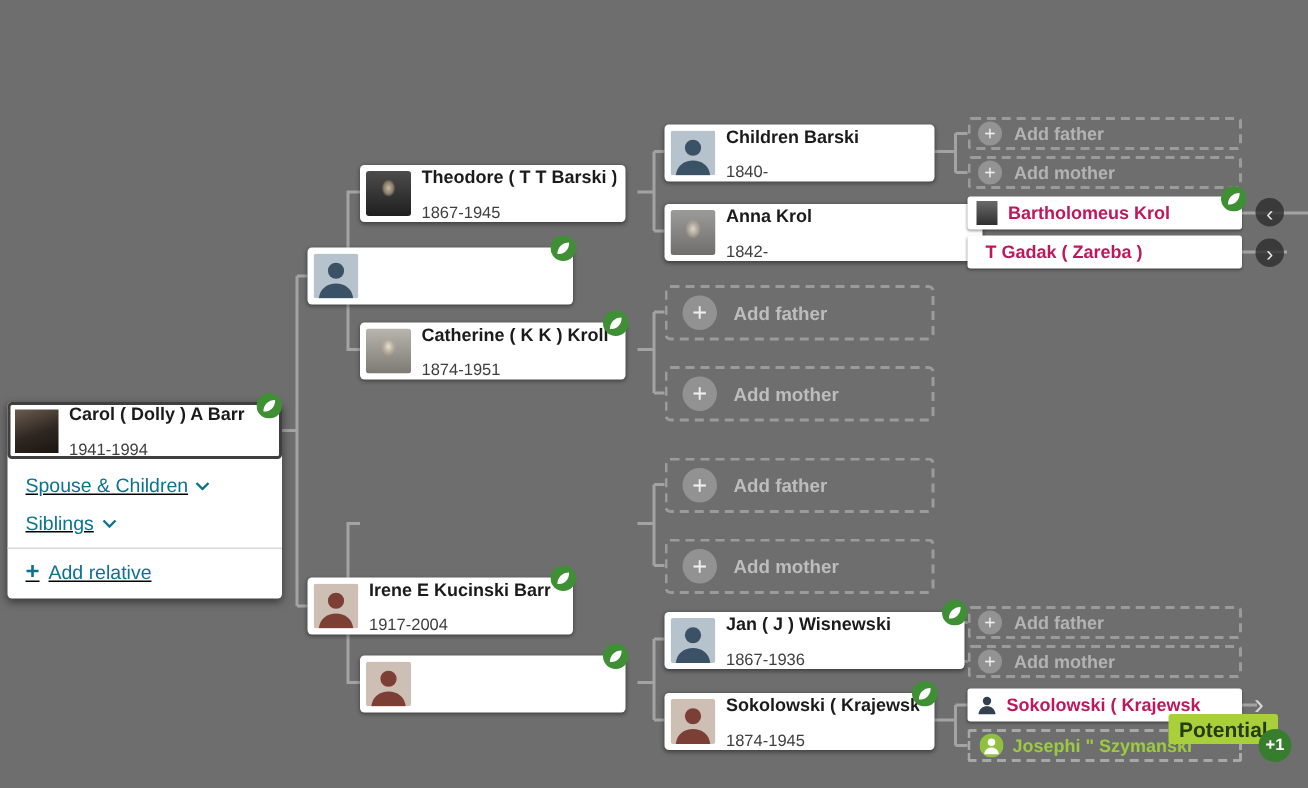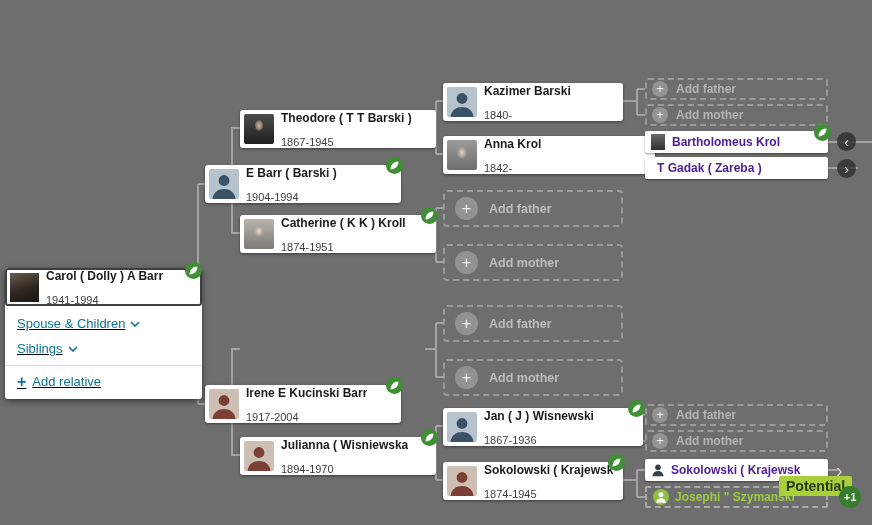--- a/index.html
+++ b/index.html
@@ -1,52 +1,52 @@
 <!DOCTYPE html>
 <html><head>
 <meta charset="utf-8">
 <style>
   html,body{margin:0;padding:0;background:#6e6e6e;}
   .stage{position:relative;width:872px;height:525px;background:#6e6e6e;overflow:hidden;
          font-family:"Liberation Sans",sans-serif;}
   .lines{position:absolute;left:0;top:0;z-index:0;}
 
-  .card{position:absolute;width:196px;height:38px;background:#fff;border-radius:3px;
+  .card{position:absolute;width:177px;height:38px;background:#fff;border-radius:3px;
         box-shadow:0 1px 3px rgba(0,0,0,.45);display:flex;align-items:center;
         padding:4px 6px 4px 4px;box-sizing:border-box;z-index:1;cursor:pointer;}
   .card .pic{width:30px;height:30px;border-radius:2px;overflow:hidden;flex:0 0 30px;margin-right:7px;}
   .txt{display:flex;flex-direction:column;overflow:hidden;}
   .nm{font-size:12px;font-weight:bold;color:#1b1b1b;white-space:nowrap;}
   .dt{font-size:11px;color:#3e3e3e;margin-top:11px;white-space:nowrap;}
   .badge{position:absolute;top:-8px;right:-2px;width:17px;height:17px;z-index:2;}
 
   .ph-carol{background:linear-gradient(160deg,#6b5d4f 0%,#2e2620 55%,#1a1512 100%);}
   .ph-theodore{background:radial-gradient(ellipse 7px 9px at 50% 38%,#c9b9a5 0%,#8a7a68 45%,rgba(0,0,0,0) 65%),linear-gradient(#4c4c4c,#1f1f1f);}
   .ph-catherine{background:radial-gradient(ellipse 8px 10px at 50% 40%,#e8e0d5 0%,#b0a698 45%,rgba(0,0,0,0) 65%),linear-gradient(#b8b4ae,#7d7a74);}
   .ph-anna{background:radial-gradient(ellipse 8px 10px at 50% 42%,#ddd6cc 0%,#a89f93 45%,rgba(0,0,0,0) 65%),linear-gradient(#9b9b99,#6f6e6c);}
 
   .addcard{position:absolute;width:180px;height:37px;border:2px dashed #9b9b9b;border-radius:4px;
            box-sizing:border-box;display:flex;align-items:center;color:#bdbdbd;font-size:12.5px;
            font-weight:bold;z-index:1;cursor:pointer;}
   .addcard .plus{width:23px;height:23px;border-radius:50%;background:#929292;color:#efefef;
                  font-size:17px;line-height:23px;text-align:center;margin:0 11px 0 10px;font-weight:normal;}
 
   .bar{position:absolute;width:183px;height:22px;background:#fff;border-radius:2px;display:flex;
-       align-items:center;font-size:12px;font-weight:bold;color:#4c1d95;padding:0 6px;
+       align-items:center;font-size:12px;font-weight:bold;color:#be185d;padding:0 6px;
        box-sizing:border-box;box-shadow:0 1px 2px rgba(0,0,0,.4);z-index:1;cursor:pointer;white-space:nowrap;}
   .bar .miniphoto{width:14px;height:16px;background:linear-gradient(#6a6a6a,#303030);margin-right:7px;flex:0 0 14px;}
   .bar .micon{margin-right:6px;display:flex;align-items:center;}
   .smalladd{position:absolute;width:183px;height:22px;border:2px dashed #9b9b9b;border-radius:3px;
             box-sizing:border-box;display:flex;align-items:center;color:#b3b3b3;font-size:12px;
             font-weight:bold;z-index:1;cursor:pointer;}
   .smalladd .plus{width:16px;height:16px;border-radius:50%;background:#939393;color:#eee;
                   font-size:13px;line-height:16px;text-align:center;margin:0 8px 0 5px;font-weight:normal;}
   .bar.dashedbar{background:transparent;border:2px dashed #a8a8a8;box-shadow:none;color:#9ccb40;}
 
-  .panel{position:absolute;left:5px;top:268px;width:197px;background:#fff;border-radius:3px;
+  .panel{position:absolute;left:5px;top:268px;width:183px;background:#fff;border-radius:3px;
          box-shadow:0 2px 6px rgba(0,0,0,.5);z-index:3;}
   .selcard{height:38px;border:2px solid #3f3f3f;border-radius:3px;display:flex;align-items:center;
            padding:3px;box-sizing:border-box;position:relative;background:#fff;cursor:pointer;}
   .selcard .pic{width:29px;height:29px;flex:0 0 29px;margin-right:7px;}
   .menu{padding:5px 0 0;text-decoration:underline;}
   .mrow{display:flex;align-items:center;gap:5px;color:#0b7290;font-size:13px;padding:5px 12px;cursor:pointer;}
   .divider{height:1px;background:#d9d9d9;margin:4px 0 0;}
   .addrel{display:flex;align-items:center;gap:6px;font-size:13px;padding:8px 12px 10px;color:#0b7290;cursor:pointer;}
   .addrel .plusglyph{font-size:16px;font-weight:bold;line-height:12px;}
 
@@ -118,24 +118,20 @@
   <div class="card" style="left:205px;top:165px">
     <span class="badge"><svg viewBox="0 0 17 17" width="17" height="17">
           <circle cx="8.5" cy="8.5" r="8.5" fill="#3f8f35"></circle>
           <path d="M4.6 12.4c0-4.6 3.2-7.8 7.8-7.8.2 4.8-3 7.8-7.8 7.8z" fill="#fff"></path>
         </svg></span>
     <span class="pic"><svg viewBox="0 0 30 30" width="30" height="30">
           <rect width="30" height="30" fill="#b7c3cc"></rect>
           <circle cx="15" cy="11.5" r="5.4" fill="#3b5266"></circle>
           <path d="M3.5 30c.8-6.8 5.8-10 11.5-10s10.7 3.2 11.5 10z" fill="#3b5266"></path>
         </svg></span>
-    <span class="txt">
-        <span class="nm">E Barr ( Barski )</span>
-        <span class="dt">1904-1994</span>
-      </span>
   </div>
 
   <div class="card" style="left:205px;top:385px">
     <span class="badge"><svg viewBox="0 0 17 17" width="17" height="17">
           <circle cx="8.5" cy="8.5" r="8.5" fill="#3f8f35"></circle>
           <path d="M4.6 12.4c0-4.6 3.2-7.8 7.8-7.8.2 4.8-3 7.8-7.8 7.8z" fill="#fff"></path>
         </svg></span>
     <span class="pic"><svg viewBox="0 0 30 30" width="30" height="30">
           <rect width="30" height="30" fill="#cdbfb4"></rect>
           <circle cx="15" cy="11.5" r="5.4" fill="#7c3f36"></circle>
@@ -171,34 +167,30 @@
   <div class="card" style="left:240px;top:437px">
     <span class="badge"><svg viewBox="0 0 17 17" width="17" height="17">
           <circle cx="8.5" cy="8.5" r="8.5" fill="#3f8f35"></circle>
           <path d="M4.6 12.4c0-4.6 3.2-7.8 7.8-7.8.2 4.8-3 7.8-7.8 7.8z" fill="#fff"></path>
         </svg></span>
     <span class="pic"><svg viewBox="0 0 30 30" width="30" height="30">
           <rect width="30" height="30" fill="#cdbfb4"></rect>
           <circle cx="15" cy="11.5" r="5.4" fill="#7c3f36"></circle>
           <path d="M3.5 30c.8-6.8 5.8-10 11.5-10s10.7 3.2 11.5 10z" fill="#7c3f36"></path>
         </svg></span>
-    <span class="txt">
-        <span class="nm">Julianna ( Wisniewska</span>
-        <span class="dt">1894-1970</span>
-      </span>
   </div>
 
   <div class="card" style="left:443px;top:83px;width:180px">
     <span class="pic"><svg viewBox="0 0 30 30" width="30" height="30">
           <rect width="30" height="30" fill="#b7c3cc"></rect>
           <circle cx="15" cy="11.5" r="5.4" fill="#3b5266"></circle>
           <path d="M3.5 30c.8-6.8 5.8-10 11.5-10s10.7 3.2 11.5 10z" fill="#3b5266"></path>
         </svg></span>
     <span class="txt">
-        <span class="nm">Kazimer Barski</span>
+        <span class="nm">Children Barski</span>
         <span class="dt">1840-</span>
       </span>
   </div>
 
   <div class="card" style="left:443px;top:136px;width:212px">
     <span class="pic ph-anna"></span>
     <span class="txt">
         <span class="nm">Anna Krol</span>
         <span class="dt">1842-</span>
       </span>

